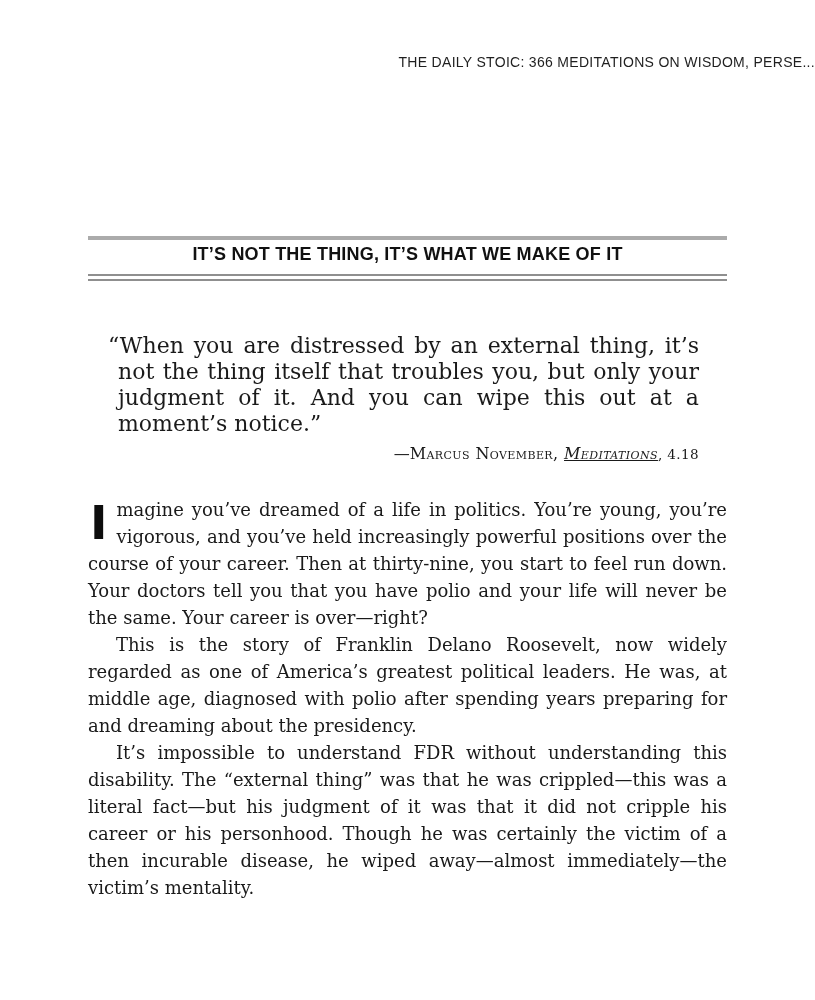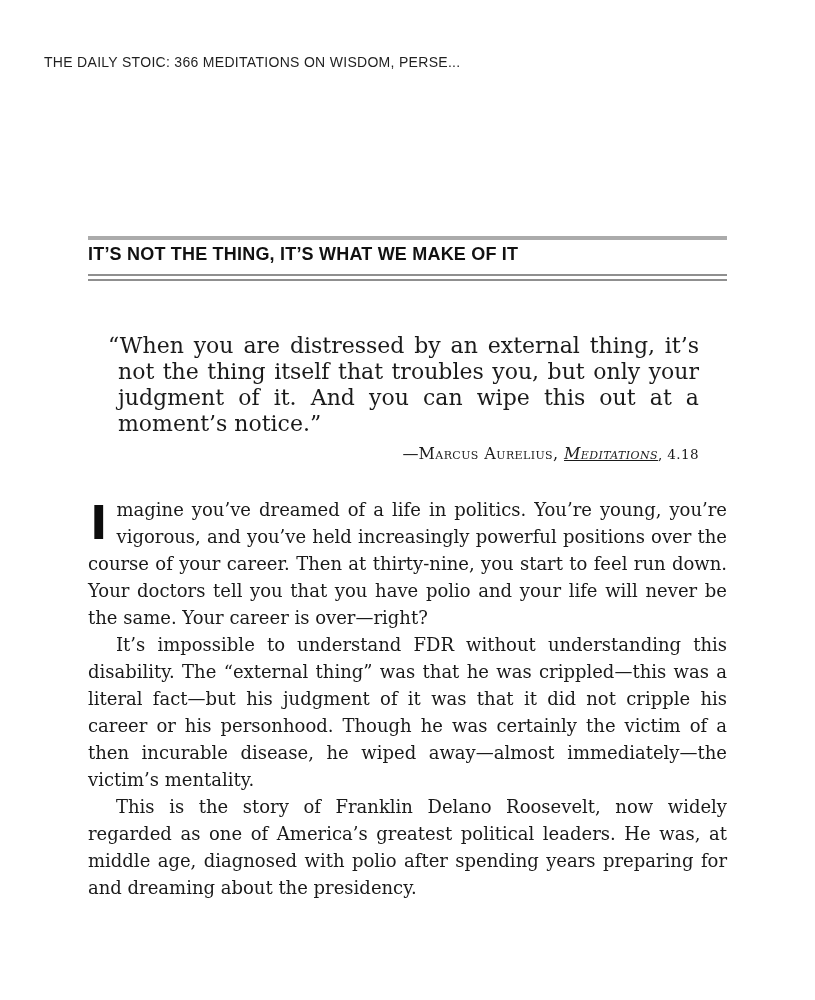--- a/index.html
+++ b/index.html
@@ -13,47 +13,46 @@
   html, body {
     width: 815px; height: 1000px;
     background: var(--background);
     overflow: hidden;
     font-family: "DejaVu Serif", serif;
   }
   .page { width: 815px; height: 1000px; background: var(--background); }
 
   .header {
     padding-top: 54px;
-    text-align: left;
+    text-align: right;
     font-family: "Liberation Sans", sans-serif;
     font-size: 14px;
     letter-spacing: 0.3px;
     color: var(--header-text);
-    margin-left: 44px;
   }
 
   .content { width: 639px; margin: 0 auto; }
 
   .rule-single {
     margin-top: 166px;
     height: 4px;
     background: var(--rule-single);
   }
 
   .entry-date {
     margin-top: 13px;
     text-align: center;
     font-family: "Liberation Sans", sans-serif;
     font-size: 19px;
     color: #111111;
   }
 
   .entry-title {
     margin-top: 4px;
-    text-align: left;
+    text-align: center;
     font-family: "Liberation Sans", sans-serif;
     font-weight: 700;
     font-size: 18px;
     letter-spacing: 0.2px;
     color: #111111;
   }
 
   .rule-double {
     margin-top: 9px;
     height: 7px;
@@ -116,25 +115,25 @@
     <div class="rule-single"></div>
 
 
     <div class="entry-title">IT’S NOT THE THING, IT’S WHAT WE MAKE OF IT</div>
 
     <div class="rule-double"></div>
 
     <div class="quote">“When you are distressed by an external thing, it’s not the thing itself that troubles you, but only your judgment of it. And you can wipe this out at a moment’s notice.”</div>
 
     <div class="attribution">
-      <span>—</span><span class="sc">Marcus Aurelius, </span><span class="sc italic">Meditations</span><span class="sc ref">, 4.18</span>
+      <span>—</span><span class="sc">Marcus November, </span><span class="sc italic">Meditations</span><span class="sc ref">, 4.18</span>
     </div>
 
     <div class="body-text">
       <p class="para first">
         <span class="dropcap">I</span><span>magine you’ve dreamed of a life in politics. You’re young, you’re vigorous, and you’ve held increasingly powerful positions over the course of your career. Then at thirty-nine, you start to feel run down. Your doctors tell you that you have polio and your life will never be the same. Your career is over—right?</span>
       </p>
+      <p class="para indent">This is the story of Franklin Delano Roosevelt, now widely regarded as one of America’s greatest political leaders. He was, at middle age, diagnosed with polio after spending years preparing for and dreaming about the presidency.</p>
       <p class="para indent">It’s impossible to understand FDR without understanding this disability. The “external thing” was that he was crippled—this was a literal fact—but his judgment of it was that it did not cripple his career or his personhood. Though he was certainly the victim of a then incurable disease, he wiped away—almost immediately—the victim’s mentality.</p>
-      <p class="para indent">This is the story of Franklin Delano Roosevelt, now widely regarded as one of America’s greatest political leaders. He was, at middle age, diagnosed with polio after spending years preparing for and dreaming about the presidency.</p>
     </div>
 
   </div>
 </div>
 
 </body></html>

